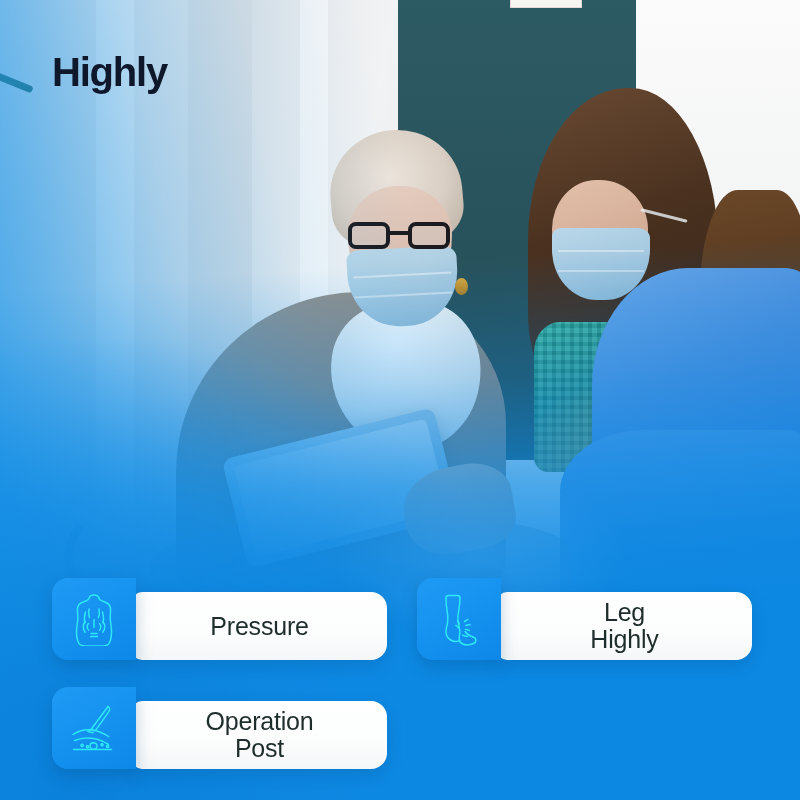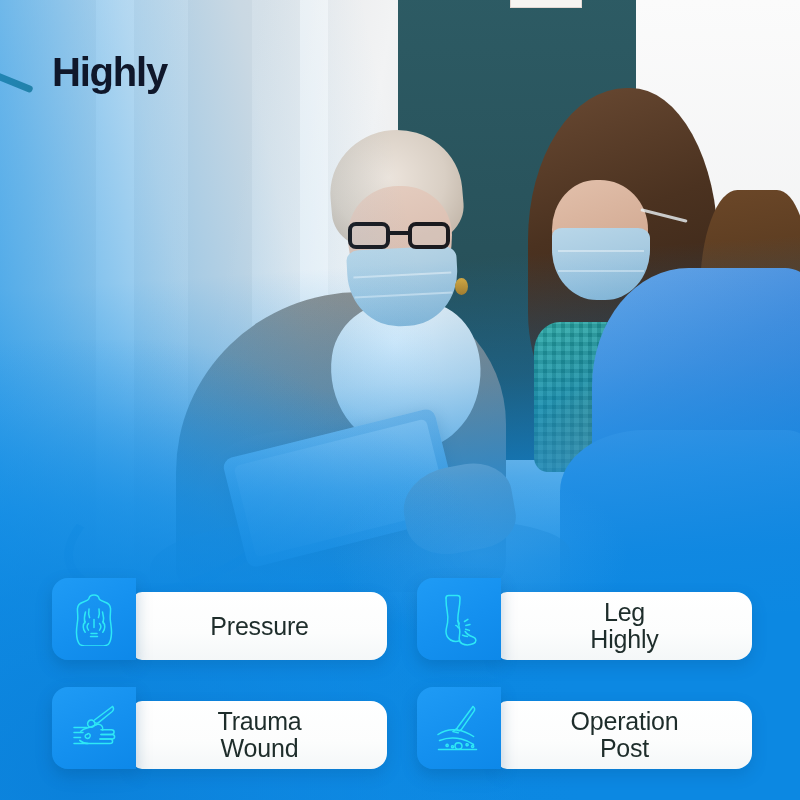--- a/index.html
+++ b/index.html
@@ -246,42 +246,20 @@
             <span>Leg</span>
             <span>Highly</span>
           </div>
         </div>
       </div>
 
     </div>
 
     <div class="row">
 
-      <div class="card">
-        <div class="icon-tile">
-          <svg viewBox="0 0 52 54" fill="none" stroke="#2ee8f5" stroke-width="1.5" stroke-linecap="round" stroke-linejoin="round">
-            <path d="M44.5 5.5L26.5 19"></path>
-            <path d="M44.5 5.5c1.3 1.6 1.2 3.6-.3 5L30.8 21.4c-1.4 1.2-3.4 1-4.6-.5"></path>
-            <path d="M25.8 20.2a3.6 3.6 0 1 0-5.2 5 3.6 3.6 0 0 0 5.2-5z"></path>
-            <path d="M28.5 23.5c1.8-.6 3.7-.3 5 1 1.2 1.2 1.6 2.9 1.2 4.5"></path>
-            <path d="M33 28.8h10.5c1.5 0 2.6 1 2.6 2.3 0 1.3-1.1 2.3-2.6 2.3H33"></path>
-            <path d="M33 33.4h11c1.5 0 2.6 1 2.6 2.3 0 1.3-1.1 2.3-2.6 2.3H32"></path>
-            <path d="M32 38h10c1.5 0 2.6 1 2.6 2.3 0 1.3-1.1 2.3-2.6 2.3H20.5c-3.4 0-6.5-1.2-8.8-3.2"></path>
-            <path d="M28.5 23.5c-2.6 1.4-5.4 2.6-8.5 3.2-3 .6-5.4 1.8-7.2 3.6"></path>
-            <path d="M6 26.5h13M6 31.5h9M6 36.5h6.5M6 42.5h14"></path>
-            <path d="M19 33.5c1.4-1.4 2.4-1 3 .2.5 1 .3 2.2-.6 3-1 .8-2.4.9-3.4.2-1.2-.8-1.2-2.3.2-3.4h.8z"></path>
-          </svg>
-        </div>
-        <div class="pill">
-          <div class="pill-text">
-            <span>Trauma</span>
-            <span>Wound</span>
-          </div>
-        </div>
-      </div>
 
       <div class="card">
         <div class="icon-tile">
           <svg viewBox="0 0 52 54" fill="none" stroke="#2ee8f5" stroke-width="1.5" stroke-linecap="round" stroke-linejoin="round">
             <path d="M40 5.5L24.5 26.5"></path>
             <path d="M40 5.5c1.6 1.2 2 3.2.9 4.8L28.6 28.2c-1 1.4-2.9 1.7-4.3.8"></path>
             <path d="M24.3 27.2l-4.4 3.4 5.3 1.2"></path>
             <path d="M5 33.5c6-4.2 12.6-5.4 19-4.6 6 .8 11.6 3.2 16.6 6.6"></path>
             <path d="M6.5 39.5c7.2-2.8 14.6-3.2 21.8-1.4 4.6 1.2 8.6 3 12.2 5.2"></path>
             <path d="M5.5 48.5h38"></path>

